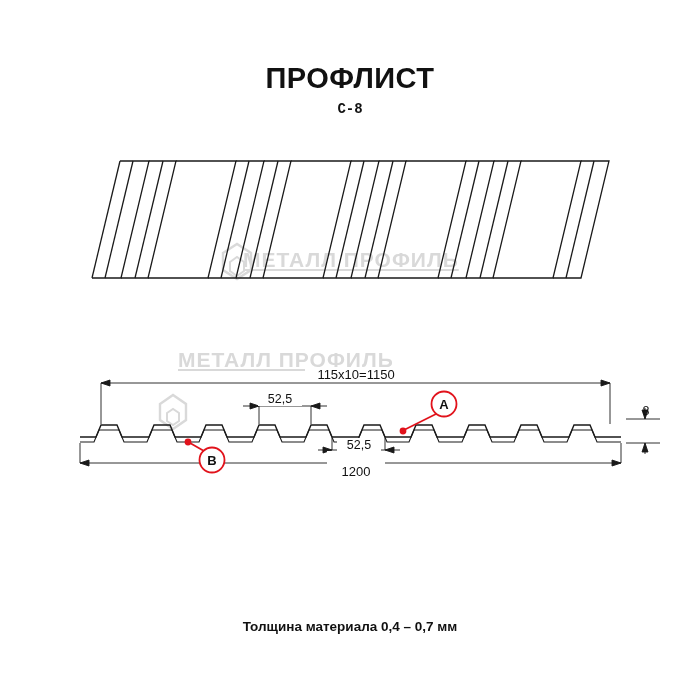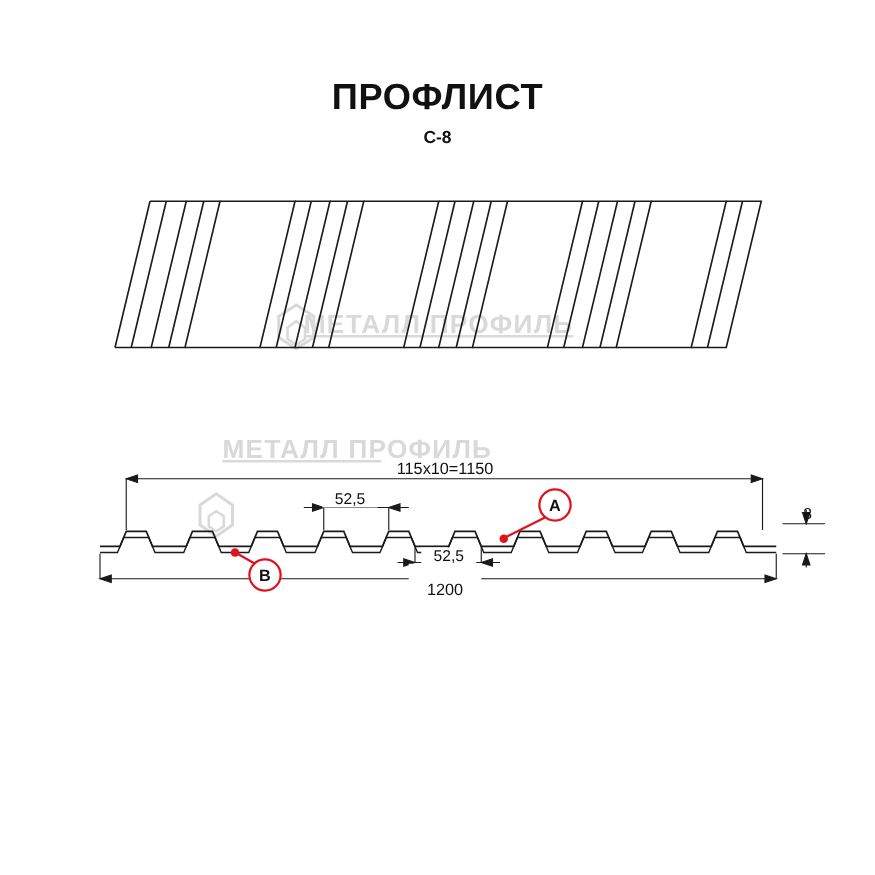--- a/index.html
+++ b/index.html
@@ -33,20 +33,21 @@
   }
   .subtitle {
     position: absolute;
     top: 101px;
     left: 0;
     width: 700px;
     text-align: center;
     font-size: 14px;
     font-weight: bold;
     color: #111111;
+    font-family: Liberation Mono, monospace;
   }
   .footnote {
     position: absolute;
     top: 619px;
     left: 0;
     width: 700px;
     text-align: center;
     font-size: 13.5px;
     font-weight: bold;
     color: #111111;
@@ -225,13 +226,14 @@
 
       <rect x="337" y="438" width="44" height="14" fill="#ffffff"></rect>
       <text x="359" y="449" text-anchor="middle" font-size="12.5">52,5</text>
 
       <text x="646" y="415" text-anchor="middle" font-size="12.5">8</text>
     </g>
   </svg>
 
   <div style="position:absolute;top:368px;left:0;width:700px;"></div>
 
+  <div class="footnote">Толщина материала 0,4 – 0,7 мм</div>
 </div>
 
 </body></html>

